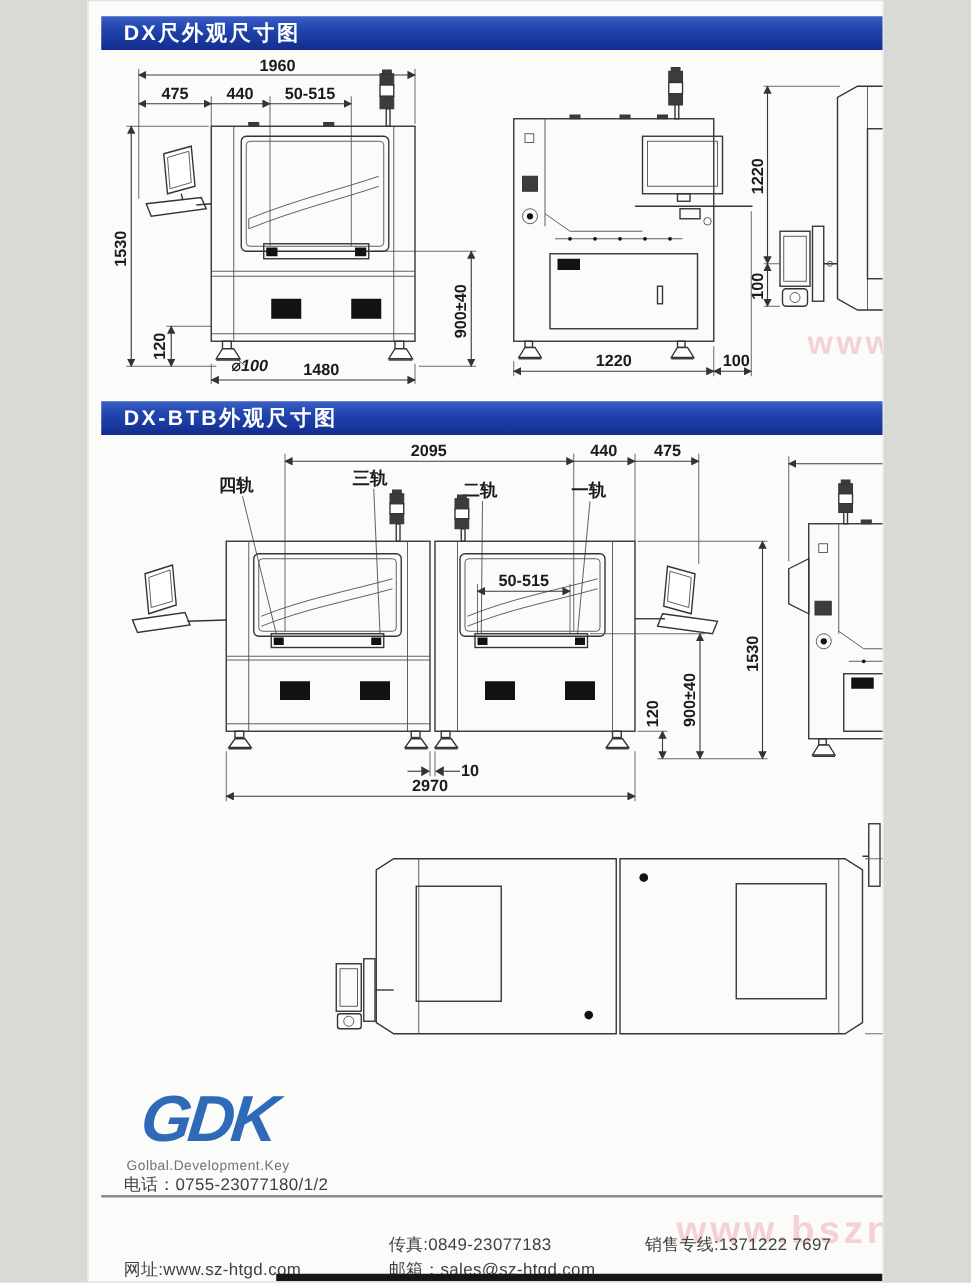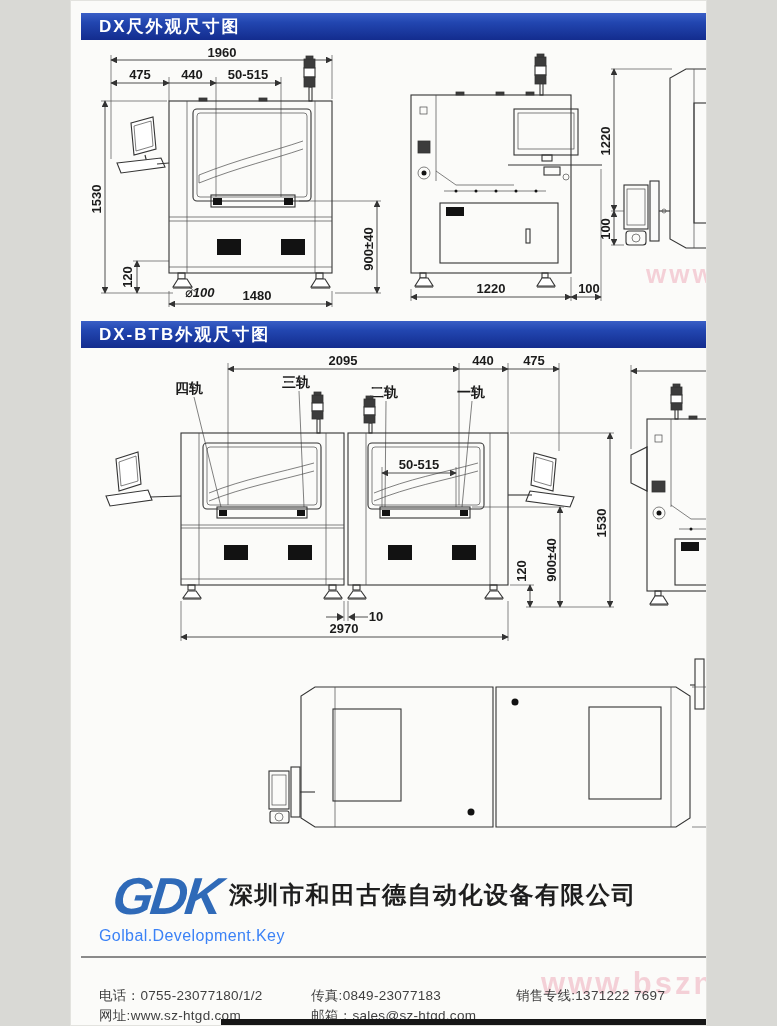--- a/index.html
+++ b/index.html
@@ -20,21 +20,21 @@
   svg .dk{fill:#3c3c3c;stroke:#343434;stroke-width:.8;}
   svg text.dim{font-family:"Liberation Sans","DejaVu Sans",sans-serif;font-size:13px;
        font-weight:600;fill:#1b1b1b;}
   svg text.rail{font-family:"Liberation Sans","DejaVu Sans",sans-serif;font-size:14px;
        font-weight:600;fill:#1b1b1b;}
   .wm{position:absolute;color:rgba(233,140,160,.38);font-size:26px;letter-spacing:3px;
       font-weight:bold;pointer-events:none;}
   .logo{position:absolute;left:28px;top:868px;width:135px;text-align:center;}
   .logo .gdk{font-size:52px;font-weight:800;font-style:italic;color:#2f6ab8;
       letter-spacing:-3px;transform:skewX(-6deg);line-height:54px;}
-  .logo .tag{font-size:16px;color:#3b82f6;margin-top:4px;letter-spacing:.4px;}
+  .logo .tag{font-size:11px;color:#737373;margin-top:4px;letter-spacing:.4px;}
   .company-cn{position:absolute;left:158px;top:878px;font-size:24px;font-weight:bold;
       color:#1e1e1e;letter-spacing:1.5px;}
   .company-en{position:absolute;left:160px;top:914px;font-size:16px;color:#767676;
       letter-spacing:.4px;}
   .qr{position:absolute;left:684px;top:856px;width:90px;height:90px;background:#fff;}
   .divider{position:absolute;left:10px;top:955px;width:756px;height:2px;background:#8a8a8a;}
   .contact{position:absolute;font-size:13.5px;color:#3f3f3f;letter-spacing:.3px;white-space:nowrap;}
   .bottom-bar{position:absolute;left:150px;right:0;bottom:0;height:6px;background:#161616;}
 </style>
 </head>
@@ -450,21 +450,20 @@
     </g>
   </svg>
 
   <div class="wm" style="left:575px;top:258px;">www.bsznh.com</div>
   <div class="wm" style="left:470px;top:965px;font-size:31px;">www.bsznh.com</div>
 
   <div class="logo">
     <div class="gdk">GDK</div>
     <div class="tag">Golbal.Development.Key</div>
   </div>
-  <div class="company-cn">深圳市和田古德自动化设备有限公司</div>
 
   <svg class="qr" viewBox="0 0 84 84">
     <rect x="0" y="0" width="84" height="84" fill="#fff"></rect>
     <g fill="#111">
       <path d="M0,0h28v28h-28z M4,4v20h20v-20z" fill-rule="evenodd"></path>
         <rect x="8" y="8" width="12" height="12"></rect>
       <path d="M56,0h28v28h-28z M60,4v20h20v-20z" fill-rule="evenodd"></path>
         <rect x="64" y="8" width="12" height="12"></rect>
       <path d="M0,56h28v28h-28z M4,60v20h20v-20z" fill-rule="evenodd"></path>
         <rect x="8" y="64" width="12" height="12"></rect>
@@ -577,21 +576,21 @@
         <rect x="60" y="80" width="4" height="4"></rect>
         <rect x="76" y="80" width="4" height="4"></rect>
         <rect x="80" y="80" width="4" height="4"></rect>
       </g>
     <circle cx="42" cy="42" r="9" fill="#2f6ab8"></circle>
     <ellipse cx="42" cy="41" rx="5.5" ry="3.5" fill="#fff"></ellipse>
   </svg>
 
   <div class="divider"></div>
 
-  <div class="contact" style="left:28px;top:986px;">
+  <div class="contact" style="left:28px;top:938px;">
     <span>电话：</span><span>0755-23077180/1/2</span>
   </div>
   <div class="contact" style="left:240px;top:986px;">
     <span>传真:</span><span>0849-23077183</span>
   </div>
   <div class="contact" style="left:445px;top:986px;">
     <span>销售专线:</span><span>1371222 7697</span>
   </div>
   <div class="contact" style="left:28px;top:1006px;">
     <span>网址:</span><span>www.sz-htgd.com</span>

